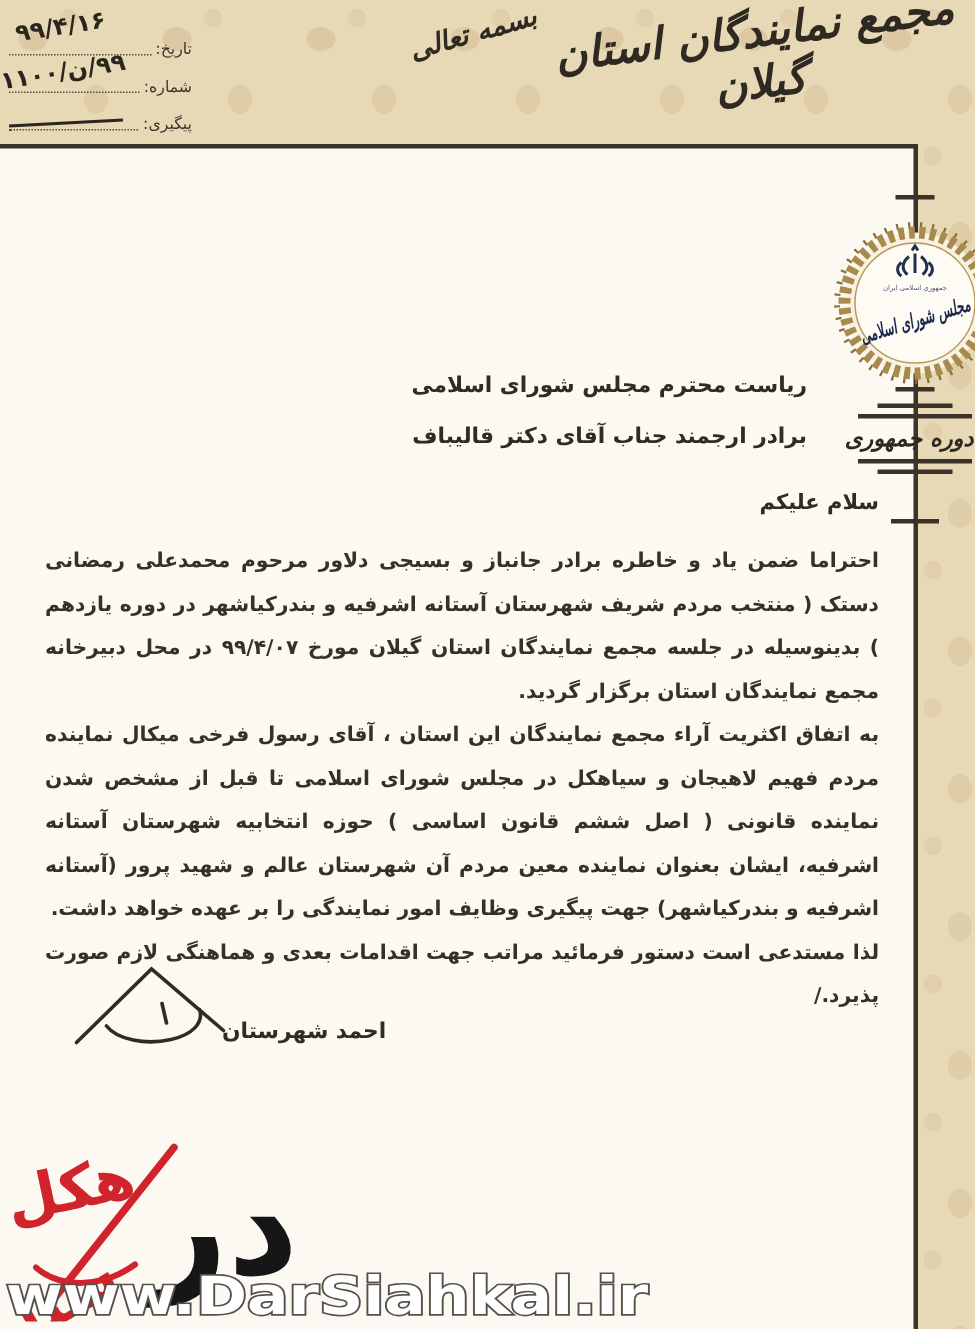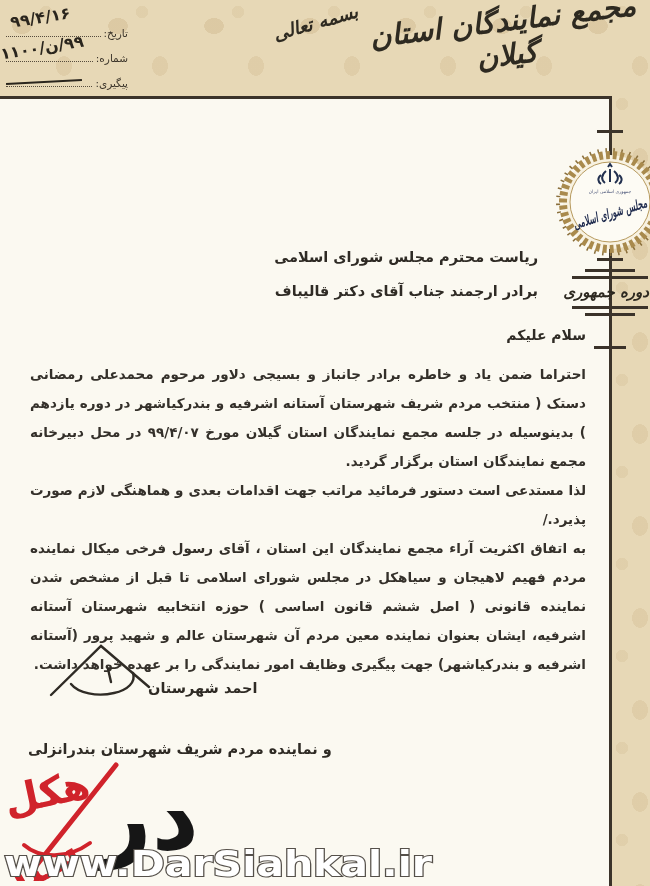--- a/index.html
+++ b/index.html
@@ -142,33 +142,32 @@
 
   <div class="recipient">
     <div>ریاست محترم مجلس شورای اسلامی</div>
     <div>برادر ارجمند جناب آقای دکتر قالیباف</div>
   </div>
 
   <div class="salutation">سلام علیکم</div>
 
   <div class="body-text">
     <p>احتراما ضمن یاد و خاطره برادر جانباز و بسیجی دلاور مرحوم محمدعلی رمضانی دستک ( منتخب مردم شریف شهرستان آستانه اشرفیه و بندرکیاشهر در دوره یازدهم ) بدینوسیله در جلسه مجمع نمایندگان استان گیلان مورخ ۹۹/۴/۰۷ در محل دبیرخانه مجمع نمایندگان استان برگزار گردید.</p>
+    <p>به اتفاق اکثریت آراء مجمع نمایندگان این استان ، آقای رسول فرخی میکال نماینده مردم فهیم لاهیجان و سیاهکل در مجلس شورای اسلامی تا قبل از مشخص شدن نماینده قانونی ( اصل ششم قانون اساسی ) حوزه انتخابیه شهرستان آستانه اشرفیه، ایشان بعنوان نماینده معین مردم آن شهرستان عالم و شهید پرور (آستانه اشرفیه و بندرکیاشهر) جهت پیگیری وظایف امور نمایندگی را بر عهده خواهد داشت.</p>
     <p>لذا مستدعی است دستور فرمائید مراتب جهت اقدامات بعدی و هماهنگی لازم صورت پذیرد./</p>
-    <p>به اتفاق اکثریت آراء مجمع نمایندگان این استان ، آقای رسول فرخی میکال نماینده مردم فهیم لاهیجان و سیاهکل در مجلس شورای اسلامی تا قبل از مشخص شدن نماینده قانونی ( اصل ششم قانون اساسی ) حوزه انتخابیه شهرستان آستانه اشرفیه، ایشان بعنوان نماینده معین مردم آن شهرستان عالم و شهید پرور (آستانه اشرفیه و بندرکیاشهر) جهت پیگیری وظایف امور نمایندگی را بر عهده خواهد داشت.</p>
   </div>
 
   <svg class="sig-svg" viewBox="0 0 118 82">
     <g stroke="#2f2b25" stroke-width="2.4" fill="none" stroke-linecap="round">
       <path d="M6 58 L56 9 L104 50"></path>
       <path d="M88 36 c3 9 -5 17 -19 20 c-17 4 -36 0 -43 -9"></path>
       <path d="M63 32 l3 13"></path>
     </g>
   </svg>
   <div class="sig-name">احمد شهرستان</div>
-  <div class="sig-title2">و نماینده مردم شریف شهرستان بندرانزلی</div>
 
   <svg class="wm-svg" viewBox="0 0 242 134">
     <path d="M122 18 L38 124" stroke="#d0232b" stroke-width="5" fill="none" stroke-linecap="round"></path>
     <path d="M96 96 C74 112 46 112 30 98" stroke="#d0232b" stroke-width="4" fill="none" stroke-linecap="round"></path>
     <text x="98" y="50" font-size="40" font-weight="bold" fill="#d0232b" text-anchor="end" transform="rotate(-12 98 50)">هکل</text>
     <text x="88" y="112" font-size="40" font-weight="bold" fill="#d0232b" text-anchor="end" transform="rotate(-30 88 112)">سیا</text>
     <text x="205" y="102" font-size="92" font-weight="bold" fill="#161616" text-anchor="end">در</text>
   </svg>
 
   <svg class="url-svg" viewBox="0 0 470 42">

